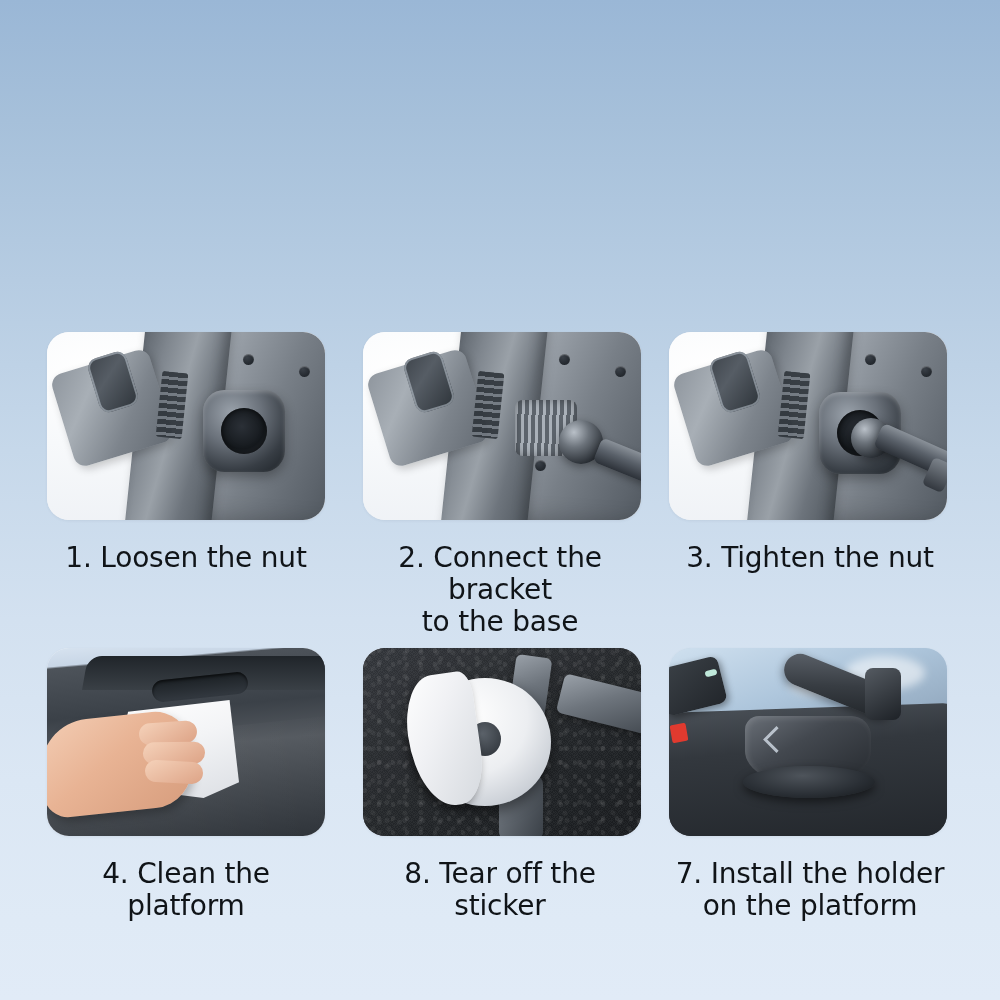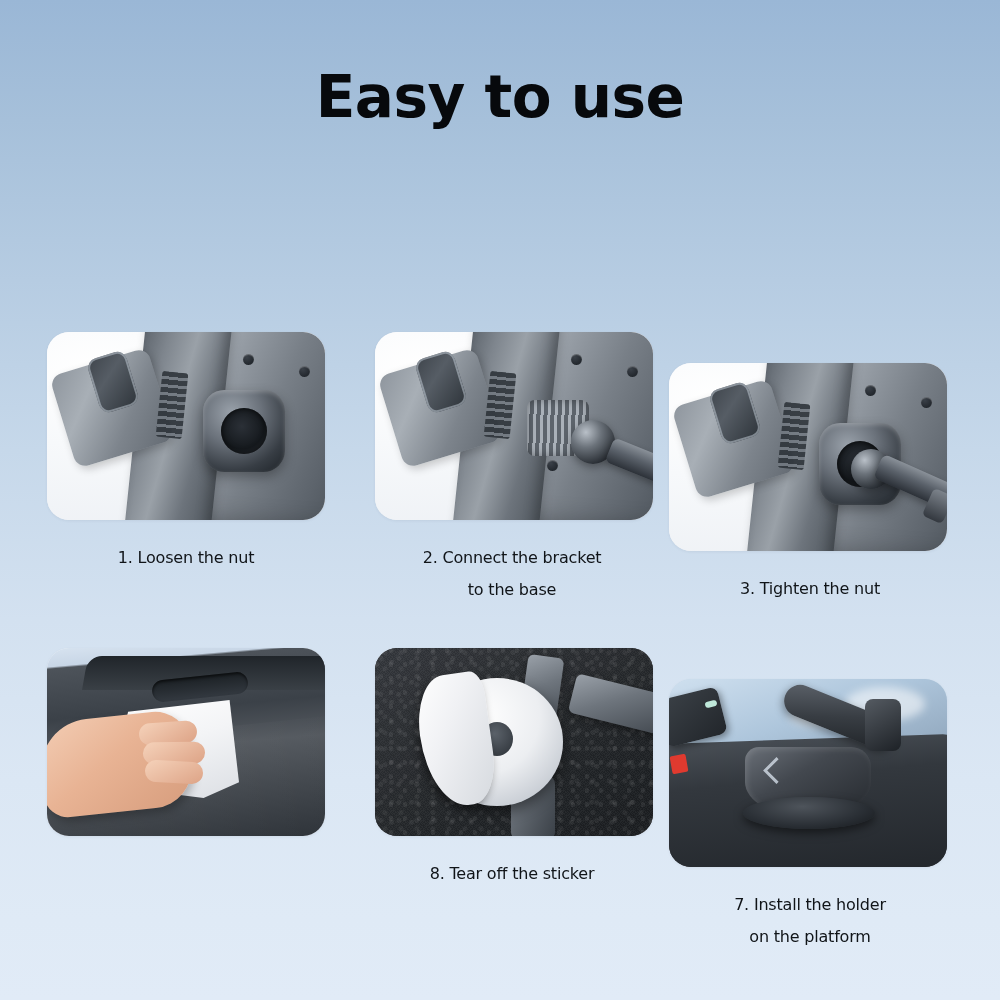--- a/index.html
+++ b/index.html
@@ -68,38 +68,38 @@
     width: 906px;
   }
   .step-row.row-1 { top: 0; }
   .step-row.row-2 { top: 316px; }
 
   .step-cell {
     position: absolute;
     width: 278px;
   }
   .step-cell.col-1 { left: 0; }
-  .step-cell.col-2 { left: 328px; }
-  .step-cell.col-3 { left: 622px; margin-top: 31px; }
+  .step-cell.col-2 { left: 316px; }
+  .step-cell.col-3 { left: 622px; }
 
   .tile {
     position: relative;
     width: 278px;
     height: 188px;
     border-radius: 22px;
     overflow: hidden;
     background: #f2f4f7;
     box-shadow: 0 1px 3px rgba(40,60,90,0.07);
   }
 
   .caption {
     margin-top: 22px;
     text-align: center;
     font-family: "DejaVu Sans", sans-serif;
-    font-size: 16px;
+    font-size: 28px;
     line-height: 32px;
     color: #101418;
     letter-spacing: -0.2px;
     font-weight: 400;
     white-space: pre-line;
   }
   .step-cell.col-2 .caption { margin-left: -4px; }
   .step-cell.col-3 .caption { margin-left: 4px; }
 
   
@@ -466,21 +466,20 @@
     border-top: 3px solid rgba(220,230,240,0.75);
     transform: rotate(-45deg);
   }
 </style>
 </head>
 <body>
 
 <div id="page">
 
   <div id="heading-block">
-    <div class="headline line2">Easy to use</div>
   </div>
 
   <div id="steps-grid">
 
     <div class="step-row row-1">
 
       <div class="step-cell col-1">
         <div class="tile">
           <div class="scene-light">
             <div class="plate-wide"></div>
@@ -550,20 +549,21 @@
             <div class="dash-ridge"></div>
             <div class="dash-slot"></div>
             <div class="dash-sweep"></div>
             <div class="tissue"></div>
             <div class="hand"></div>
             <div class="finger" style="left:92px;top:74px;width:58px;transform:rotate(-4deg);"></div>
             <div class="finger" style="left:96px;top:94px;width:62px;transform:rotate(-1deg);"></div>
             <div class="finger" style="left:98px;top:113px;width:58px;transform:rotate(3deg);"></div>
           </div>
         </div>
+        <div class="caption">4. Clean the platform</div>
       </div>
 
       <div class="step-cell col-2">
         <div class="tile">
           <div class="scene-leather">
             <div class="clampR"></div>
             <div class="clampL"></div>
             <div class="stem"></div>
             <div class="suction">
               <div class="suction-center"></div>

